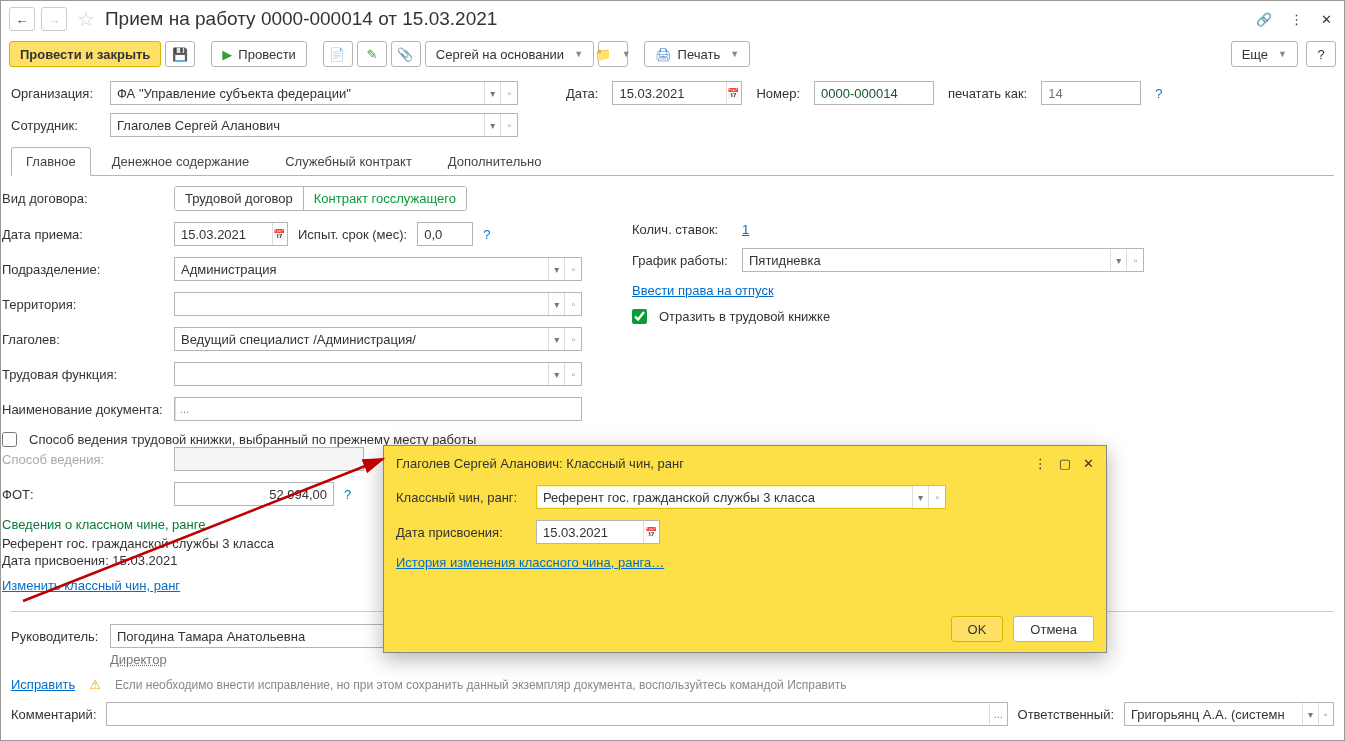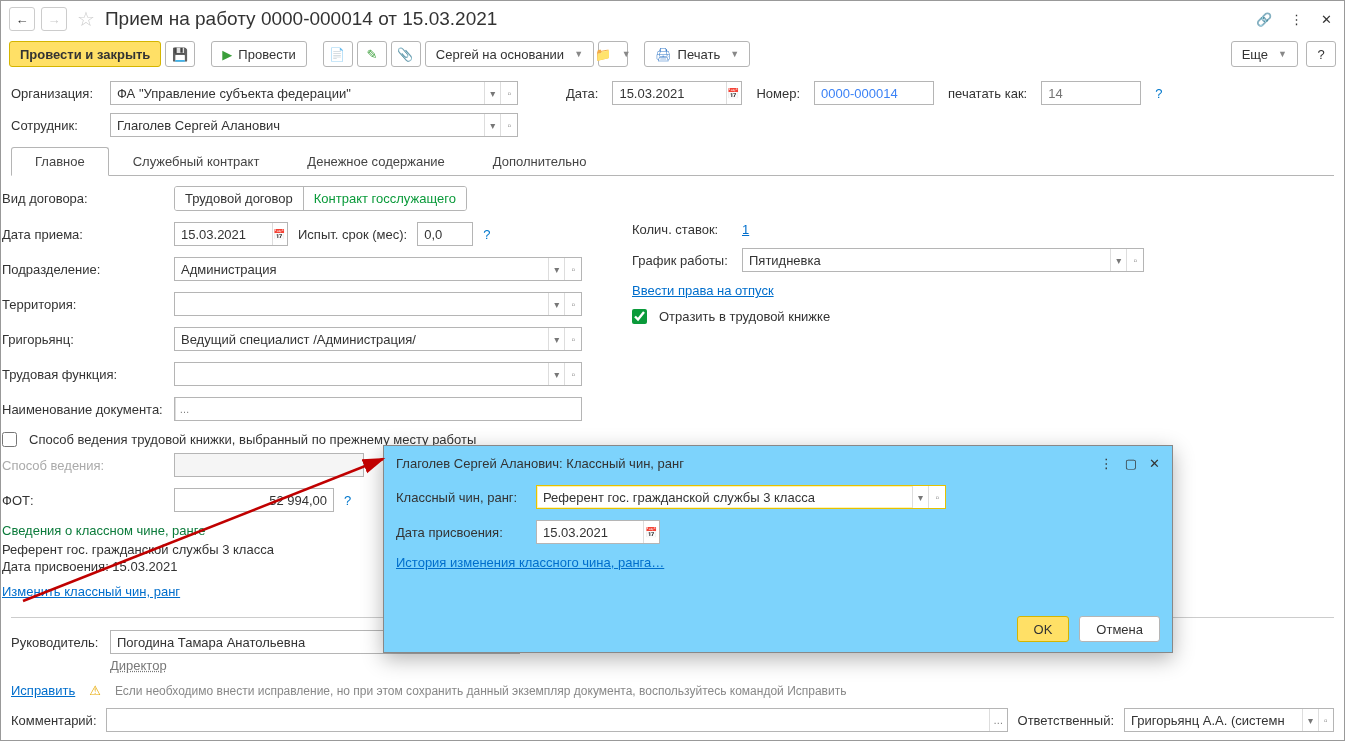--- a/index.html
+++ b/index.html
@@ -16,21 +16,21 @@
 .btn-icon{width:30px;padding:0;justify-content:center}
 .btn .drop{color:#888;font-size:9px;margin-left:4px}
 .toolbar-right{margin-left:auto;display:flex;gap:8px}
 .form-row{display:flex;align-items:center;padding:4px 10px;gap:14px}
 .lbl{width:85px;color:#333}
 .lbl-w{width:85px}
 .input-group{display:flex;align-items:center;border:1px solid #b5b5b5;background:#fff;height:24px}
 .input-group input{border:none;outline:none;padding:0 6px;height:22px;background:transparent;width:100%}
 .input-group .sbtn{width:18px;height:22px;border:none;border-left:1px solid #ddd;background:#fff;display:flex;align-items:center;justify-content:center;cursor:pointer;color:#777;font-size:10px}
 .tabs{display:flex;border-bottom:1px solid #b5b5b5;margin:6px 10px 0}
-.tab{padding:6px 23px;border:1px solid transparent;border-bottom:none;cursor:pointer;color:#444;background:#f5f5f5;margin-bottom:-1px;border-color:#ccc;border-radius:3px 3px 0 0;margin-right:0}
+.tab{padding:6px 14px;border:1px solid transparent;border-bottom:none;cursor:pointer;color:#444;background:#f5f5f5;margin-bottom:-1px;border-color:#ccc;border-radius:3px 3px 0 0;margin-right:6px}
 .tab.active{background:#fff;border-color:#b5b5b5;border-bottom:1px solid #fff;font-weight:normal}
 .tab:not(.active){background:transparent;border-color:transparent}
 .tab-body{padding:10px 1px}
 .field-row{display:flex;align-items:center;margin-bottom:11px;gap:10px}
 .field-lbl{width:162px;color:#333}
 .field-lbl.disabled{color:#aaa}
 .toggle-group{display:flex;border:1px solid #b5b5b5;border-radius:3px;overflow:hidden}
 .toggle-btn{padding:4px 10px;border:none;background:#fff;cursor:pointer;border-right:1px solid #b5b5b5}
 .toggle-btn:last-child{border-right:none}
 .toggle-btn.active{color:#0a0;font-weight:normal}
@@ -40,31 +40,31 @@
 .col-right{width:520px}
 .link{color:#006ecc;text-decoration:underline;cursor:pointer}
 .check{display:flex;align-items:center;gap:12px}
 .check input{width:15px;height:15px}
 .rank-block{margin-top:6px}
 .rank-title{color:#0a7a3a;margin-bottom:4px}
 .rank-line{color:#333;margin-bottom:2px}
 .hint{color:#888;font-size:12px}
 .bottom-sep{border-top:1px solid #ccc;margin:8px 10px}
 .warn-icon{color:#e6a800}
-.popup{position:absolute;left:382px;top:444px;width:790px;height:208px;background:#7dd3fc;border:1px solid #888;box-shadow:0 6px 20px rgba(0,0,0,0.3)}
+.popup{position:absolute;left:382px;top:444px;width:724px;height:208px;background:#fde047;border:1px solid #888;box-shadow:0 6px 20px rgba(0,0,0,0.3)}
 .popup-title{display:flex;align-items:center;padding:10px 12px;font-size:17px}
 .popup-title .picons{margin-left:auto;display:flex;gap:12px;color:#666}
 .popup-title .picons span{cursor:pointer}
 .popup-body{padding:4px 12px}
 .popup-foot{position:absolute;bottom:10px;right:12px;display:flex;gap:10px}
 .highlight-input{border:1px solid #e6c200!important;box-shadow:0 0 0 1px #fff2b3 inset}
 .q{color:#0077cc;cursor:pointer}
 svg.arrow{position:absolute;left:12px;top:450px;pointer-events:none;z-index:5}
 .footer-row{display:flex;align-items:center;padding:6px 10px;gap:10px}
-.num-disabled{background:#f5f5f5;color:#3b82f6}
+.num-disabled{background:#f5f5f5;color:#14532d}
 </style>
 </head>
 <body>
 
 <div class="titlebar">
   <button class="nav-btn">←</button>
   <button class="nav-btn" style="color:#ccc">→</button>
   <span class="star-icon">☆</span>
   <span class="title-text">Прием на работу 0000-000014 от 15.03.2021</span>
   <div class="title-icons">
@@ -145,22 +145,22 @@
   <span class="lbl">Сотрудник:</span>
   <div class="input-group" style="width:408px">
     <input value="Глаголев Сергей Аланович" style="">
     <button class="sbtn">▾</button>
     <button class="sbtn">▫</button>
   </div>
 </div>
 
 <div class="tabs">
   <div class="tab active">Главное</div>
+  <div class="tab">Денежное содержание</div>
   <div class="tab">Служебный контракт</div>
-  <div class="tab">Денежное содержание</div>
   <div class="tab">Дополнительно</div>
 </div>
 
 <div class="tab-body">
   <div class="two-col">
     <div class="col col-left">
       <div class="field-row">
         <span class="field-lbl">Вид договора:</span>
         <div class="toggle-group">
           <button class="toggle-btn">Трудовой договор</button>
@@ -189,42 +189,42 @@
       </div>
       <div class="field-row">
         <span class="field-lbl">Территория:</span>
         <div class="input-group" style="width:408px">
             <input value="" style="">
             <button class="sbtn">▾</button>
             <button class="sbtn">▫</button>
           </div>
       </div>
       <div class="field-row">
-        <span class="field-lbl">Григорьянц:</span>
+        <span class="field-lbl">Глаголев:</span>
         <div class="input-group" style="width:408px">
             <input value="Ведущий специалист /Администрация/" style="">
             <button class="sbtn">▾</button>
             <button class="sbtn">▫</button>
           </div>
       </div>
       <div class="field-row">
         <span class="field-lbl">Трудовая функция:</span>
         <div class="input-group" style="width:408px">
             <input value="" style="">
             <button class="sbtn">▾</button>
             <button class="sbtn">▫</button>
           </div>
       </div>
       <div class="field-row">
         <span class="field-lbl">Наименование документа:</span>
         <div class="input-group" style="width:408px">
             <button class="sbtn">…</button>
           </div>
       </div>
-      <div class="field-row check" style="margin-bottom:6px">
+      <div class="field-row check" style="margin-bottom:0">
         <input type="checkbox" style="">
         <span>Способ ведения трудовой книжки, выбранный по прежнему месту работы</span>
       </div>
       <div class="field-row">
         <span class="field-lbl disabled">Способ ведения:</span>
         <div class="input-group" style="width:190px;background:#f5f5f5">
             <input disabled="" style="">
           </div>
       </div>
       <div class="field-row">

